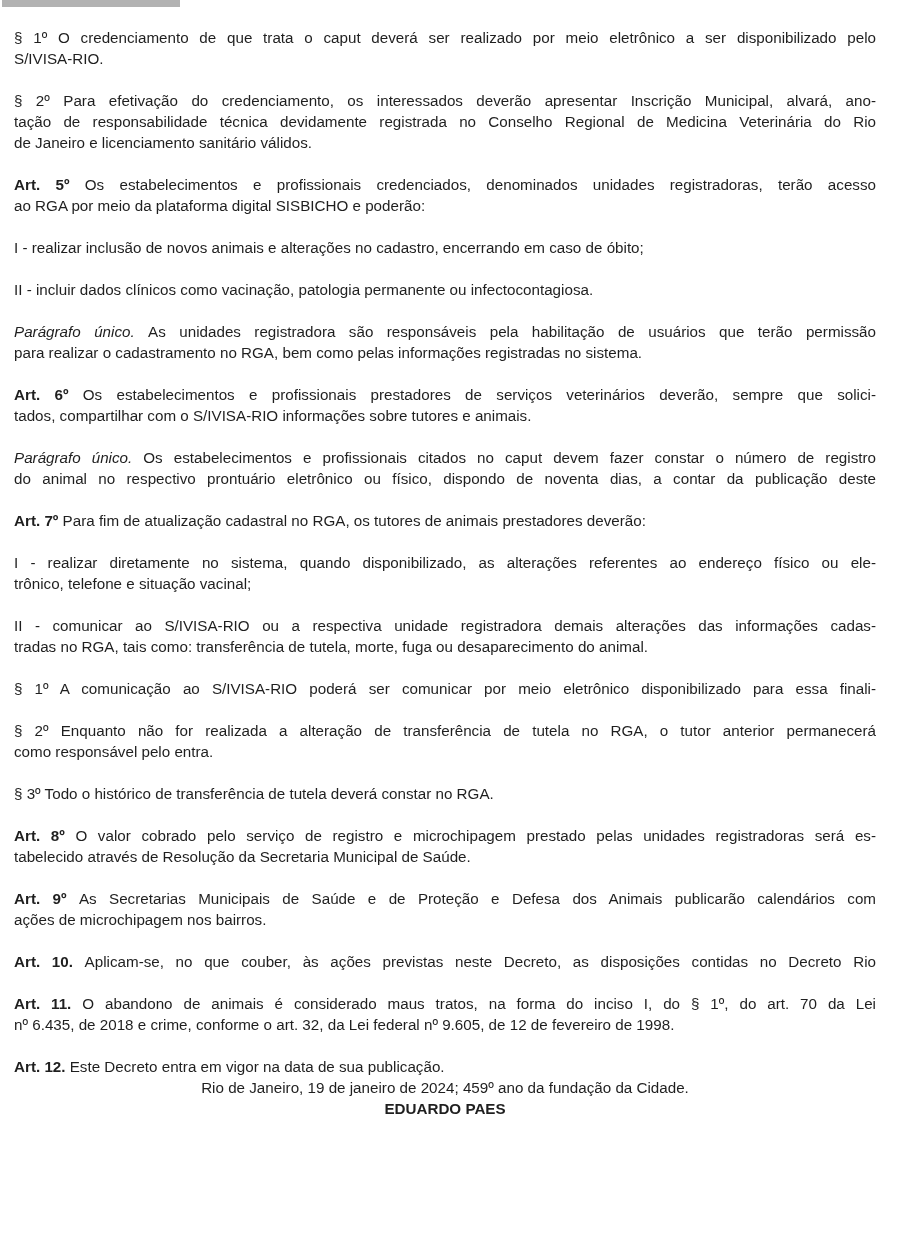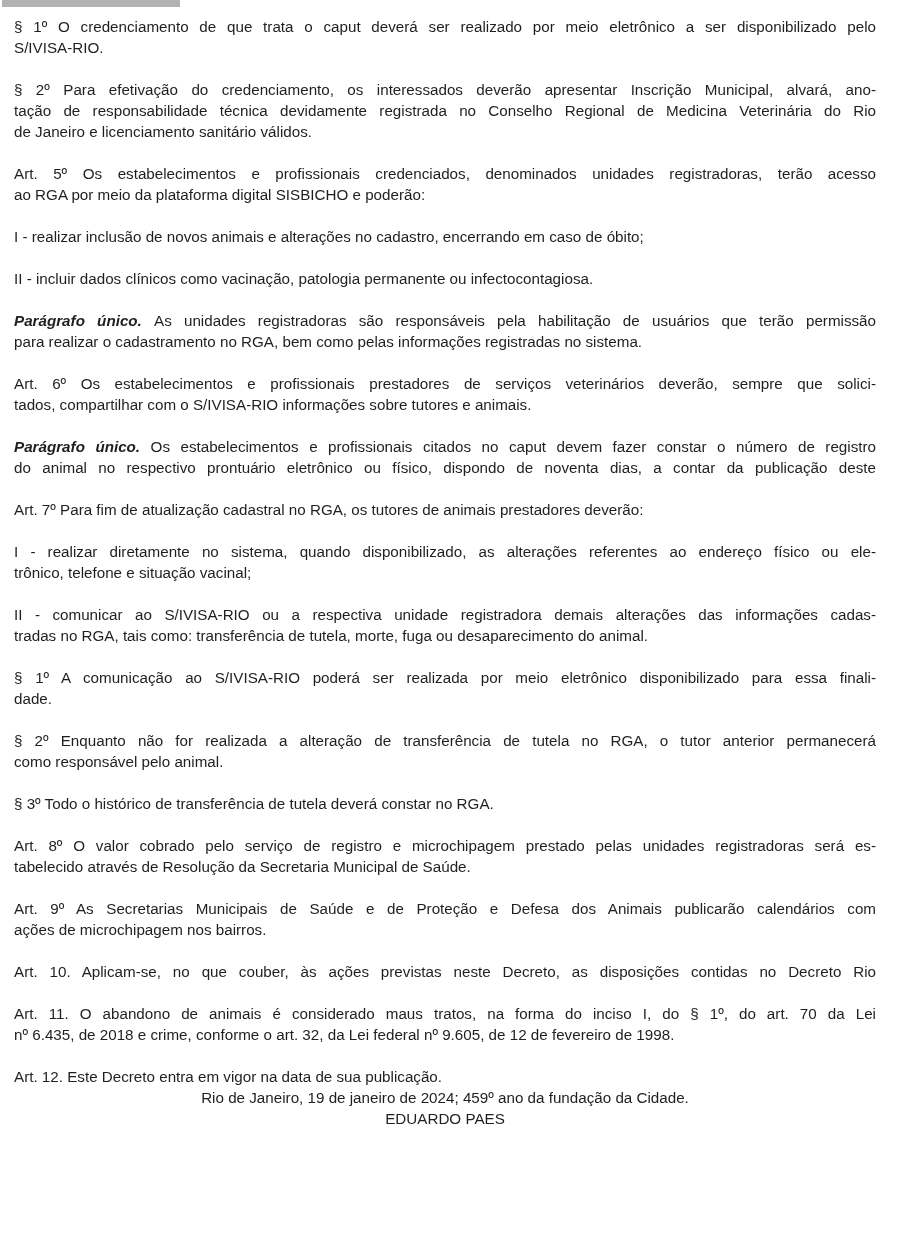--- a/index.html
+++ b/index.html
@@ -15,34 +15,34 @@
   }
   .header-bar {
     position: absolute;
     top: 0;
     left: 2px;
     width: 178px;
     height: 7px;
     background: #b2b2b2;
   }
   .page {
-    padding: 16px 0 0 14px;
+    padding: 27px 0 0 14px;
     width: 862px;
   }
   .para { margin: 0 0 21px 0; }
   .line {
     display: block;
     line-height: 21px;
     text-align: justify;
     text-align-last: left;
   }
   .jl { text-align-last: justify; }
   .center { text-align: right; text-align-last: center; }
-  .b { font-weight: normal; }
-  .i { font-style: italic; font-weight: bold; }
+  .b { font-weight: bold; }
+  .i { font-style: italic; }
 </style>
 </head>
 <body>
 
 <div class="header-bar"></div>
 
 <div class="page">
 
   <p class="para">
     <span class="line jl">§ 1º O credenciamento de que trata o caput deverá ser realizado por meio eletrônico a ser disponibilizado pelo</span>
@@ -63,21 +63,21 @@
 
   <p class="para">
     <span class="line">I - realizar inclusão de novos animais e alterações no cadastro, encerrando em caso de óbito;</span>
   </p>
 
   <p class="para">
     <span class="line">II - incluir dados clínicos como vacinação, patologia permanente ou infectocontagiosa.</span>
   </p>
 
   <p class="para">
-    <span class="line jl"><span class="i">Parágrafo único. </span><span>As unidades registradoras são responsáveis pela habilitação de usuários que terão permissão</span></span>
+    <span class="line jl"><span class="i">Parágrafo único. </span><span>As unidades registradora são responsáveis pela habilitação de usuários que terão permissão</span></span>
     <span class="line">para realizar o cadastramento no RGA, bem como pelas informações registradas no sistema.</span>
   </p>
 
   <p class="para">
     <span class="line jl"><span class="b">Art. 6º </span><span>Os estabelecimentos e profissionais prestadores de serviços veterinários deverão, sempre que solici-</span></span>
     <span class="line">tados, compartilhar com o S/IVISA-RIO informações sobre tutores e animais.</span>
   </p>
 
   <p class="para">
     <span class="line jl"><span class="i">Parágrafo único. </span><span>Os estabelecimentos e profissionais citados no caput devem fazer constar o número de registro</span></span>
@@ -92,27 +92,26 @@
     <span class="line jl">I - realizar diretamente no sistema, quando disponibilizado, as alterações referentes ao endereço físico ou ele-</span>
     <span class="line">trônico, telefone e situação vacinal;</span>
   </p>
 
   <p class="para">
     <span class="line jl">II - comunicar ao S/IVISA-RIO ou a respectiva unidade registradora demais alterações das informações cadas-</span>
     <span class="line">tradas no RGA, tais como: transferência de tutela, morte, fuga ou desaparecimento do animal.</span>
   </p>
 
   <p class="para">
-    <span class="line jl">§ 1º A comunicação ao S/IVISA-RIO poderá ser realizada por meio eletrônico disponibilizado para essa finali-</span>
-    <span class="line">dade.</span>
+    <span class="line jl">§ 1º A comunicação ao S/IVISA-RIO poderá ser comunicar por meio eletrônico disponibilizado para essa finali-</span>
   </p>
 
   <p class="para">
     <span class="line jl">§ 2º Enquanto não for realizada a alteração de transferência de tutela no RGA, o tutor anterior permanecerá</span>
-    <span class="line">como responsável pelo animal.</span>
+    <span class="line">como responsável pelo entra.</span>
   </p>
 
   <p class="para">
     <span class="line">§ 3º Todo o histórico de transferência de tutela deverá constar no RGA.</span>
   </p>
 
   <p class="para">
     <span class="line jl"><span class="b">Art. 8º </span><span>O valor cobrado pelo serviço de registro e microchipagem prestado pelas unidades registradoras será es-</span></span>
     <span class="line">tabelecido através de Resolução da Secretaria Municipal de Saúde.</span>
   </p>

